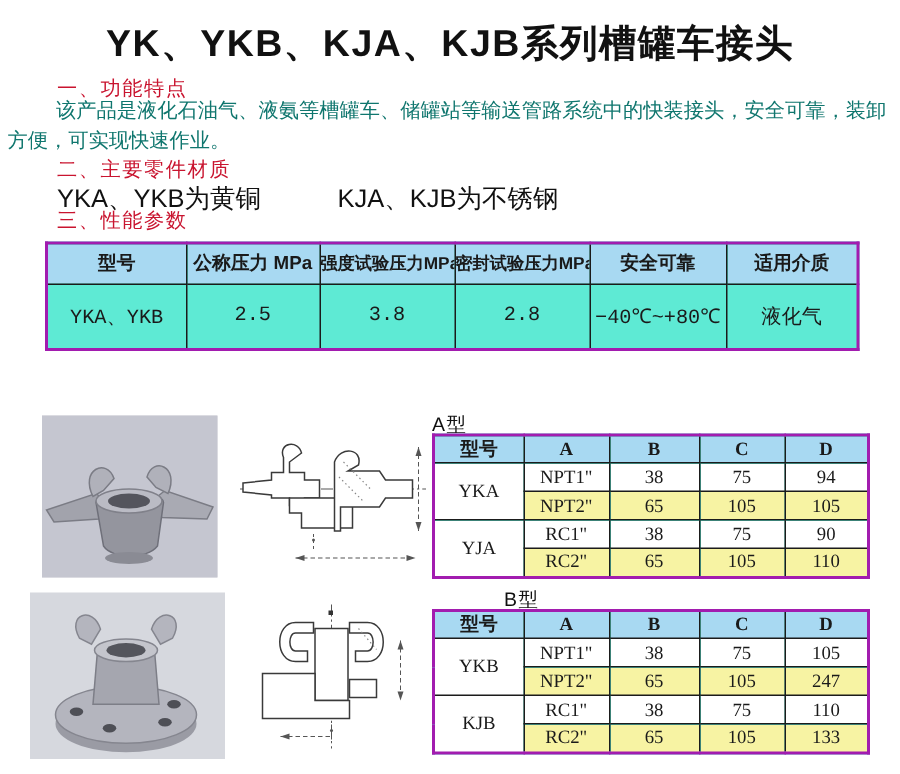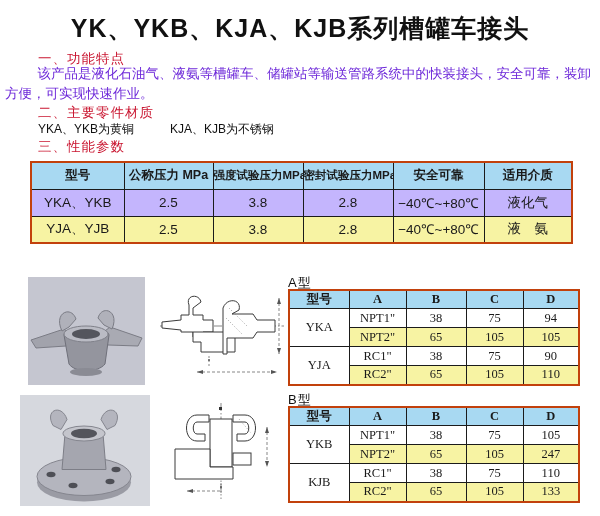--- a/index.html
+++ b/index.html
@@ -14,44 +14,44 @@
     top:12px; left:0; width:600px; text-align:center;
     font-size:25px; font-weight:bold; letter-spacing:1px; color:#111;
   }
   .sec-heading {
     left:38px; font-size:13.5px; font-weight:normal; color:#c9142f;
     letter-spacing:1px;
   }
   #sec1-heading { top:50px; }
   #sec1-body {
     top:64px; left:5px; width:592px; font-size:13.5px; line-height:19.5px;
-    text-indent:2.4em; color:#6d28d9;
+    text-indent:2.4em; color:#0f766e;
   }
   #sec2-heading { top:104px; }
-  #sec2-body { top:121px; left:38px; font-size:12px; white-space:pre; color:#111; }
+  #sec2-body { top:121px; left:38px; font-size:17px; white-space:pre; color:#111; }
   #sec3-heading { top:138px; }
   #sec4-heading { top:250px;margin-top:40px; }
 
   table { border-collapse:collapse; table-layout:fixed; }
-  .tbl { border:2px solid #c2410c; background:#c4b5fd; }
+  .tbl { border:2px solid #a21caf; background:#5eead4; }
   .tbl th, .tbl td {
     border:1px solid #1b1b1b; text-align:center; vertical-align:middle; padding:0;
     overflow:hidden; white-space:nowrap;
   }
   .tbl th { background:#a8d9f2; font-weight:bold; }
 
   #perf-table { top:161px; left:30px; width:541px; }
   #perf-table th { height:27px; font-size:12.5px; font-family:"Liberation Sans",sans-serif; }
   #perf-table th.small { font-size:11.5px; }
-  #perf-table td { height:27px; font-size:13.5px; font-family:Liberation Sans, sans-serif; }
+  #perf-table td { height:44px; font-size:13.5px; font-family:Liberation Mono, monospace; }
   #perf-table tr.alt td { background:#f7f3a3; }
 
   .dim-label { left:288px; font-size:13px; color:#111; letter-spacing:1px; }
   #label-a { top:274px; }
-  #label-b { top:391px; }
+  #label-b { top:391px;margin-left:48px; }
 
   .dim-table { width:290px; }
   .dim-table th { height:18px; font-size:12.5px; font-family:"Liberation Serif",serif; }
   .dim-table th.cn { font-family:"Liberation Sans",sans-serif; }
   .dim-table td { height:19px; font-size:12.5px; font-family:"Liberation Serif",serif; background:#fff; }
   .dim-table td.y { background:#f7f3a3; }
   #table-a { top:289px; left:288px; }
   #table-b { top:406px; left:288px; }
 
   .photo { background:#c5c6d0; }
@@ -92,28 +92,20 @@
     <th>安全可靠</th>
     <th>适用介质</th>
   </tr>
   <tr>
     <td>YKA、YKB</td>
     <td>2.5</td>
     <td>3.8</td>
     <td>2.8</td>
     <td>−40℃~+80℃</td>
     <td>液化气</td>
-  </tr>
-  <tr class="alt">
-    <td>YJA、YJB</td>
-    <td>2.5</td>
-    <td>3.8</td>
-    <td>2.8</td>
-    <td>−40℃~+80℃</td>
-    <td>液　氨</td>
   </tr>
 </tbody>
   </table>
 
 <div class="abs sec-heading" id="sec4-heading">四、主要尺寸</div>
 
 <div class="abs photo" id="photo-a">
   <svg viewBox="0 0 117 108">
     <rect x="0" y="0" width="117" height="108" fill="#c5c6d0"></rect>
     <polygon points="3,63 36,52 46,60 38,69 8,71" fill="#a2a3ac" stroke="#7b7c85" stroke-width="1"></polygon>

